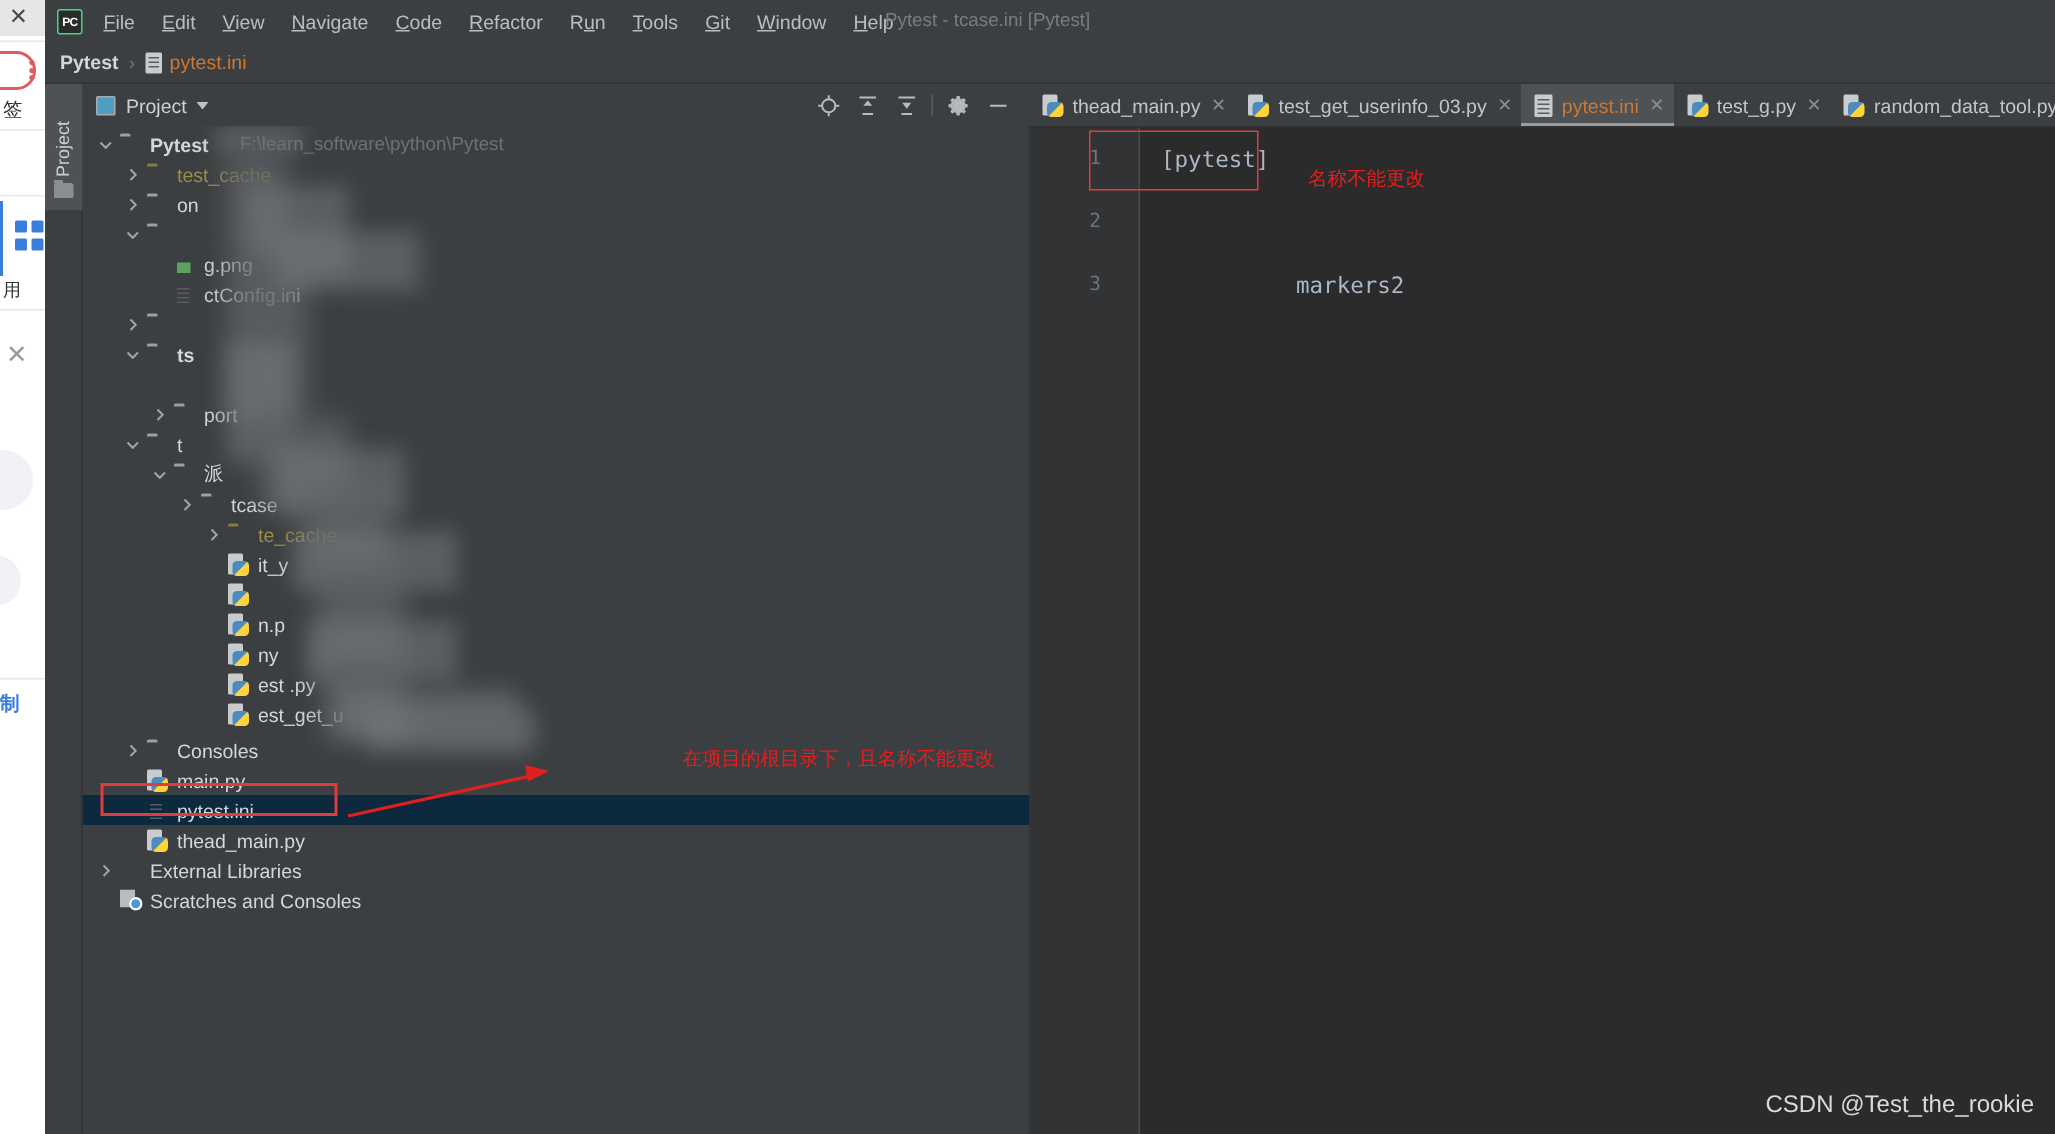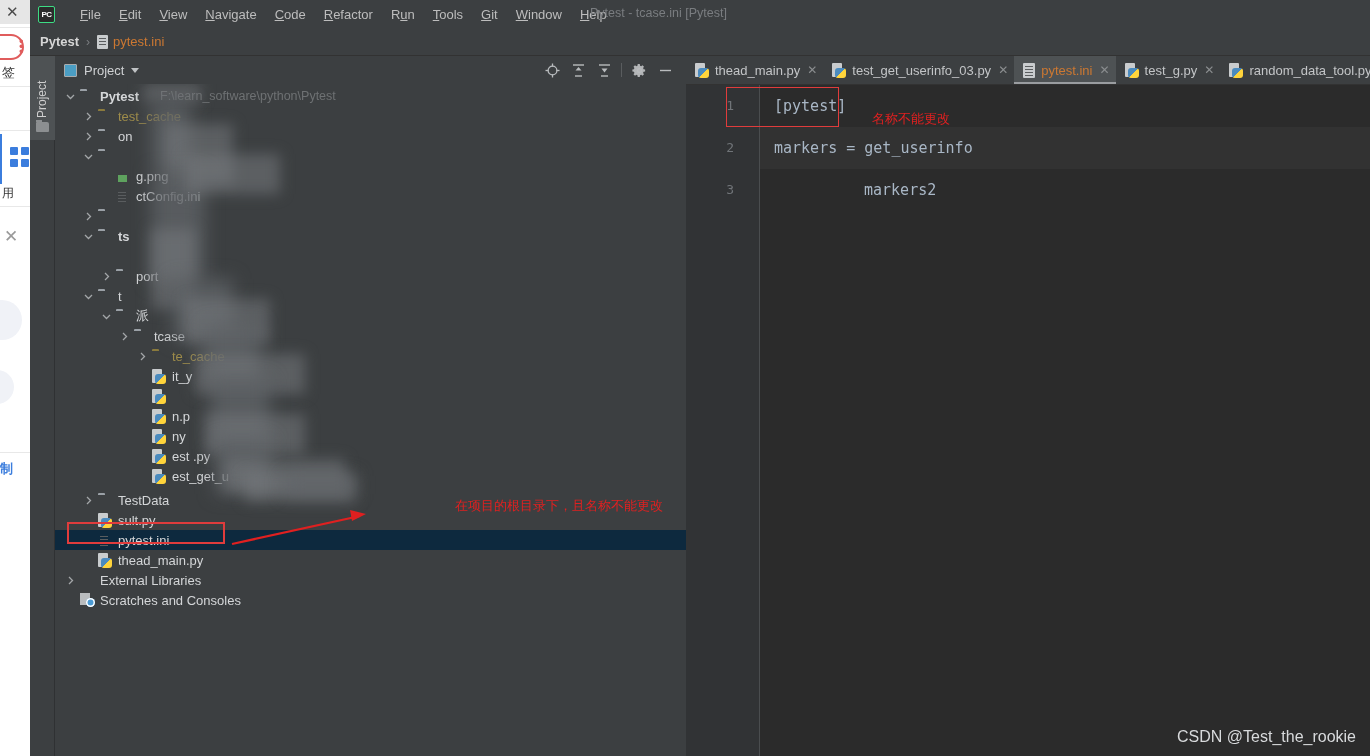--- a/index.html
+++ b/index.html
@@ -64,21 +64,21 @@
     position: absolute; left: 30px; top: 0; width: 1340px; height: 756px;
     background: #3c3f41; color: #bbbbbb; z-index: 1;
   }
 
   
   #menubar {
     position: absolute; left: 0; top: 0; width: 1340px; height: 28px;
     background: #3c3f41; display: flex; align-items: center;
   }
   #pc-logo {
-    width: 17px; height: 17px; margin-left: 8px; margin-right: 16px;
+    width: 17px; height: 17px; margin-left: 8px; margin-right: 5px;
     background: #2b2b2b; border: 1.5px solid #3ddc84; border-radius: 2px;
     color: #ffffff; font-size: 8px; font-weight: bold;
     display: flex; align-items: center; justify-content: center; letter-spacing: -0.5px;
   }
   .menu-item {
     font-size: 13px; color: #bdbdbd; padding: 2px 9px; cursor: default; white-space: nowrap;
   }
   .menu-item u { text-decoration: underline; }
   #win-title {
     position: absolute; left: 560px; top: 6px;
@@ -562,25 +562,25 @@
           <div class="ico" style="left: 97px;"><span class="pyfile"></span></div>
           <div class="lbl" style="left: 117px;">est_get_u</div>
         </div>
         <div class="row" style="top: 406px;">
           <div class="arrow" style="left: 28px;">
             <svg width="9" height="9" viewBox="0 0 9 9">
               <path d="M3 1 L6.5 4.5 L3 8" stroke="#a3a6a8" stroke-width="1.3" fill="none"></path>
             </svg>
           </div>
           <div class="ico" style="left: 43px;"><span class="folder"></span></div>
-          <div class="lbl" style="left: 63px;">TestData</div>
+          <div class="lbl" style="left: 63px;">Consoles</div>
         </div>
         <div class="row" style="top: 426px;">
           <div class="ico" style="left: 43px;"><span class="pyfile"></span></div>
-          <div class="lbl" style="left: 63px;">sult.py</div>
+          <div class="lbl" style="left: 63px;">main.py</div>
         </div>
         <div class="row sel" style="top: 446px;">
           <div class="ico" style="left: 43px;"><span class="inifile"></span></div>
           <div class="lbl" style="left: 63px;">pytest.ini</div>
         </div>
         <div class="row" style="top: 466px;">
           <div class="ico" style="left: 43px;"><span class="pyfile"></span></div>
           <div class="lbl" style="left: 63px;">thead_main.py</div>
         </div>
         <div class="row" style="top: 486px;">
@@ -655,23 +655,20 @@
     <div id="gutter">
         <div class="lno" style="top: 13px;">1</div>
         <div class="lno" style="top: 55px;">2</div>
         <div class="lno" style="top: 97px;">3</div>
       </div>
     <div id="fold-strip"></div>
     <div id="code-bg">
         <div class="cline" style="top: 0px;">
           <div class="ctext" style="left: 14px; top: 12px;">[pytest]</div>
         </div>
-        <div class="cline alt" style="top: 42px;">
-          <div class="ctext" style="left: 14px; top: 12px;">markers = get_userinfo</div>
-        </div>
         <div class="cline" style="top: 84px;">
           <div class="ctext" style="left: 104px; top: 12px;">markers2</div>
         </div>
       </div>
   </div>
 
   <div id="watermark">CSDN @Test_the_rookie</div>
 </div>
 
 <div id="redbox"></div>

